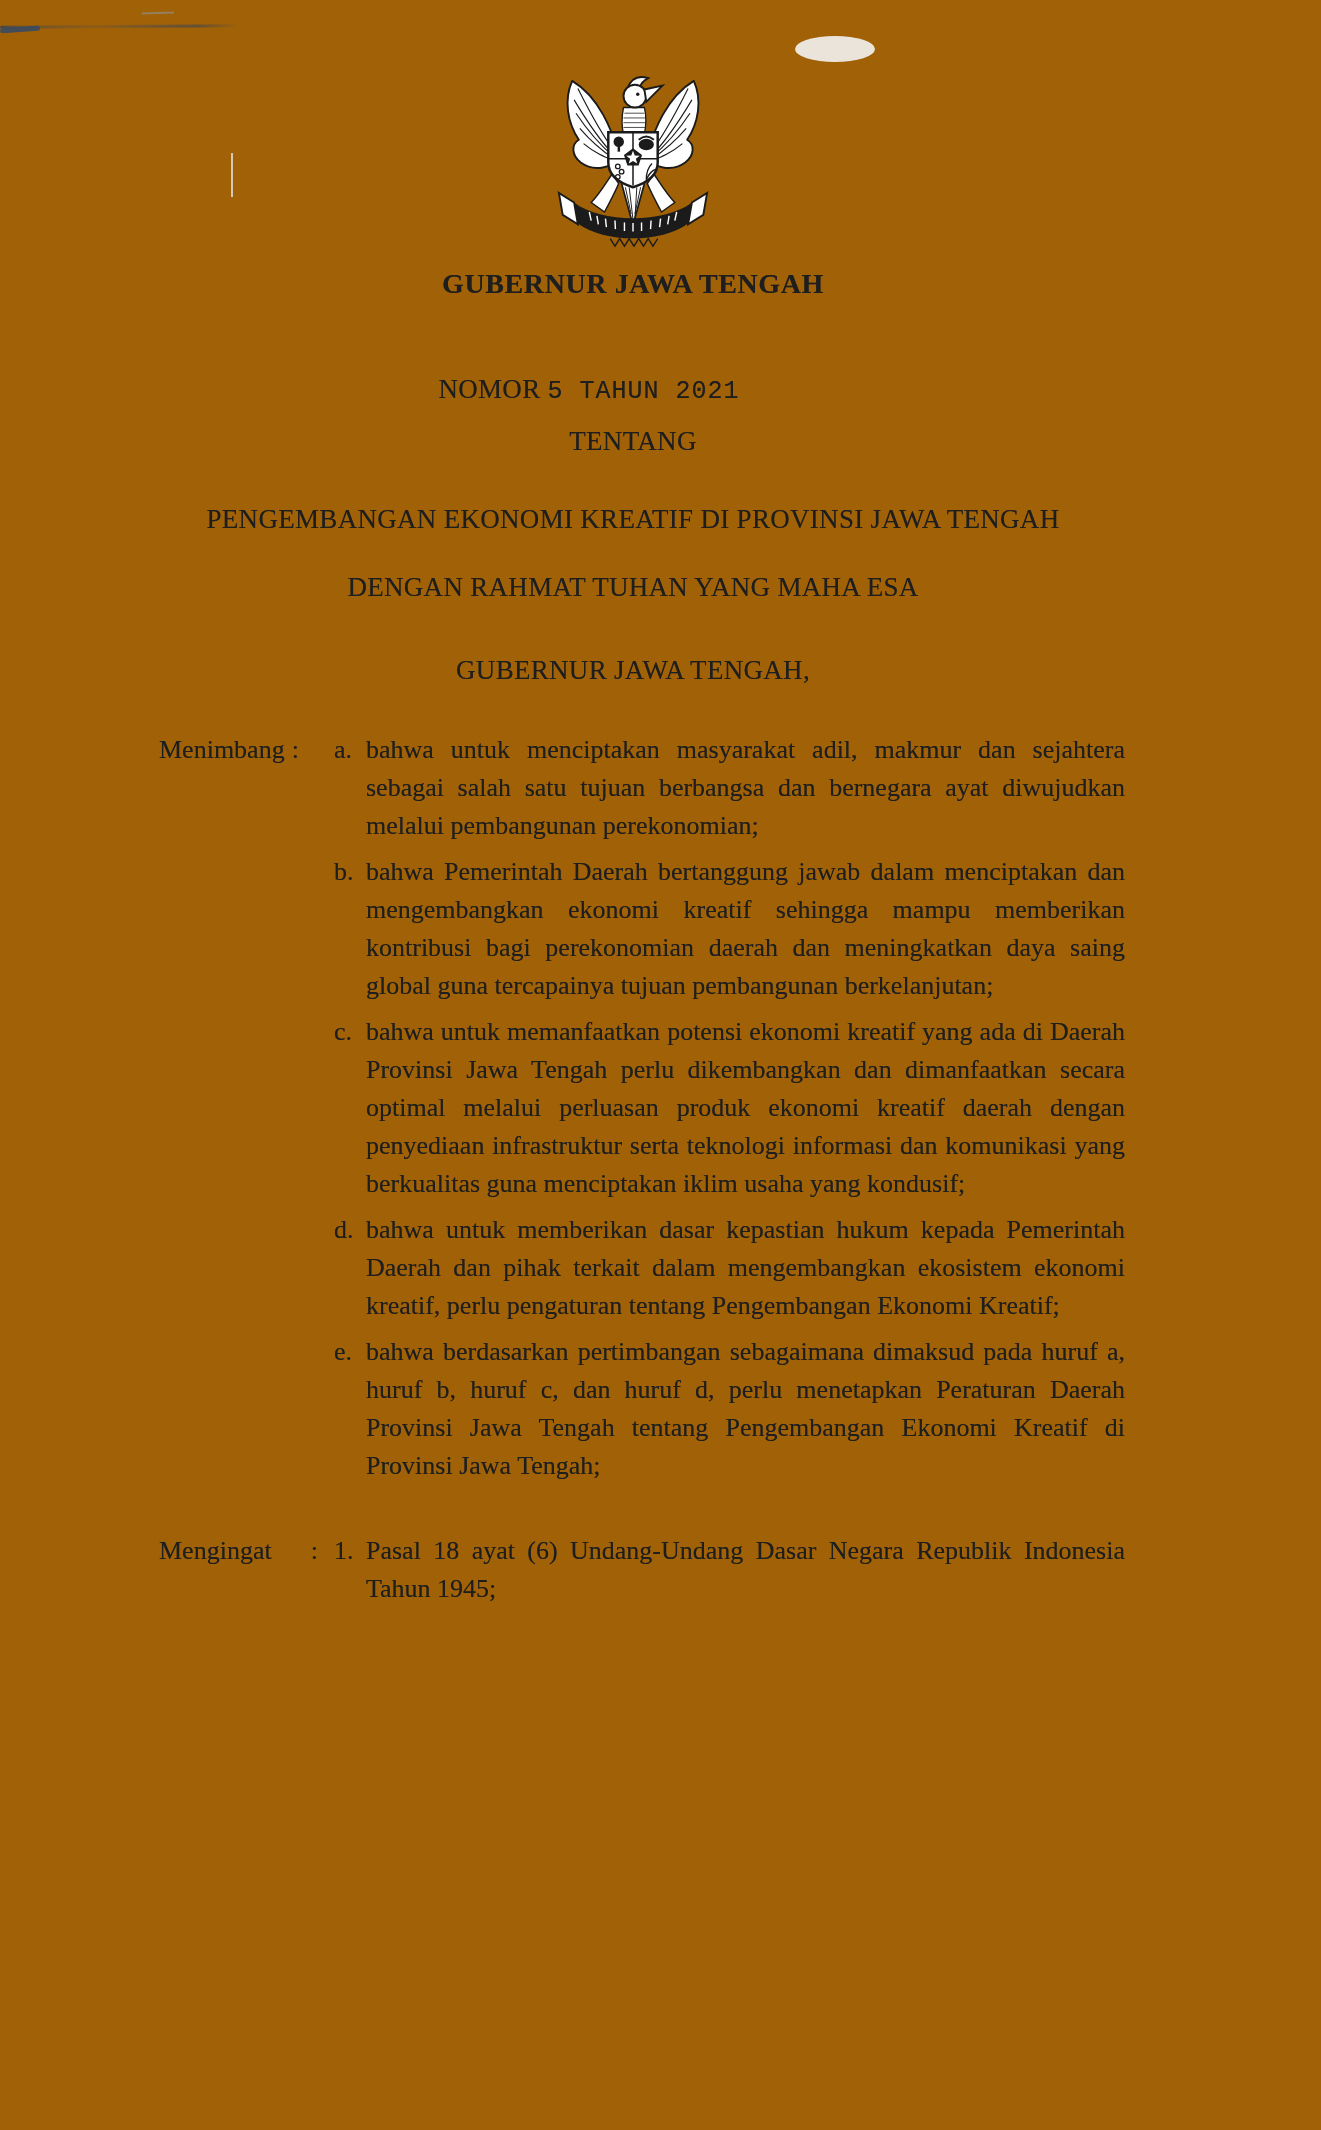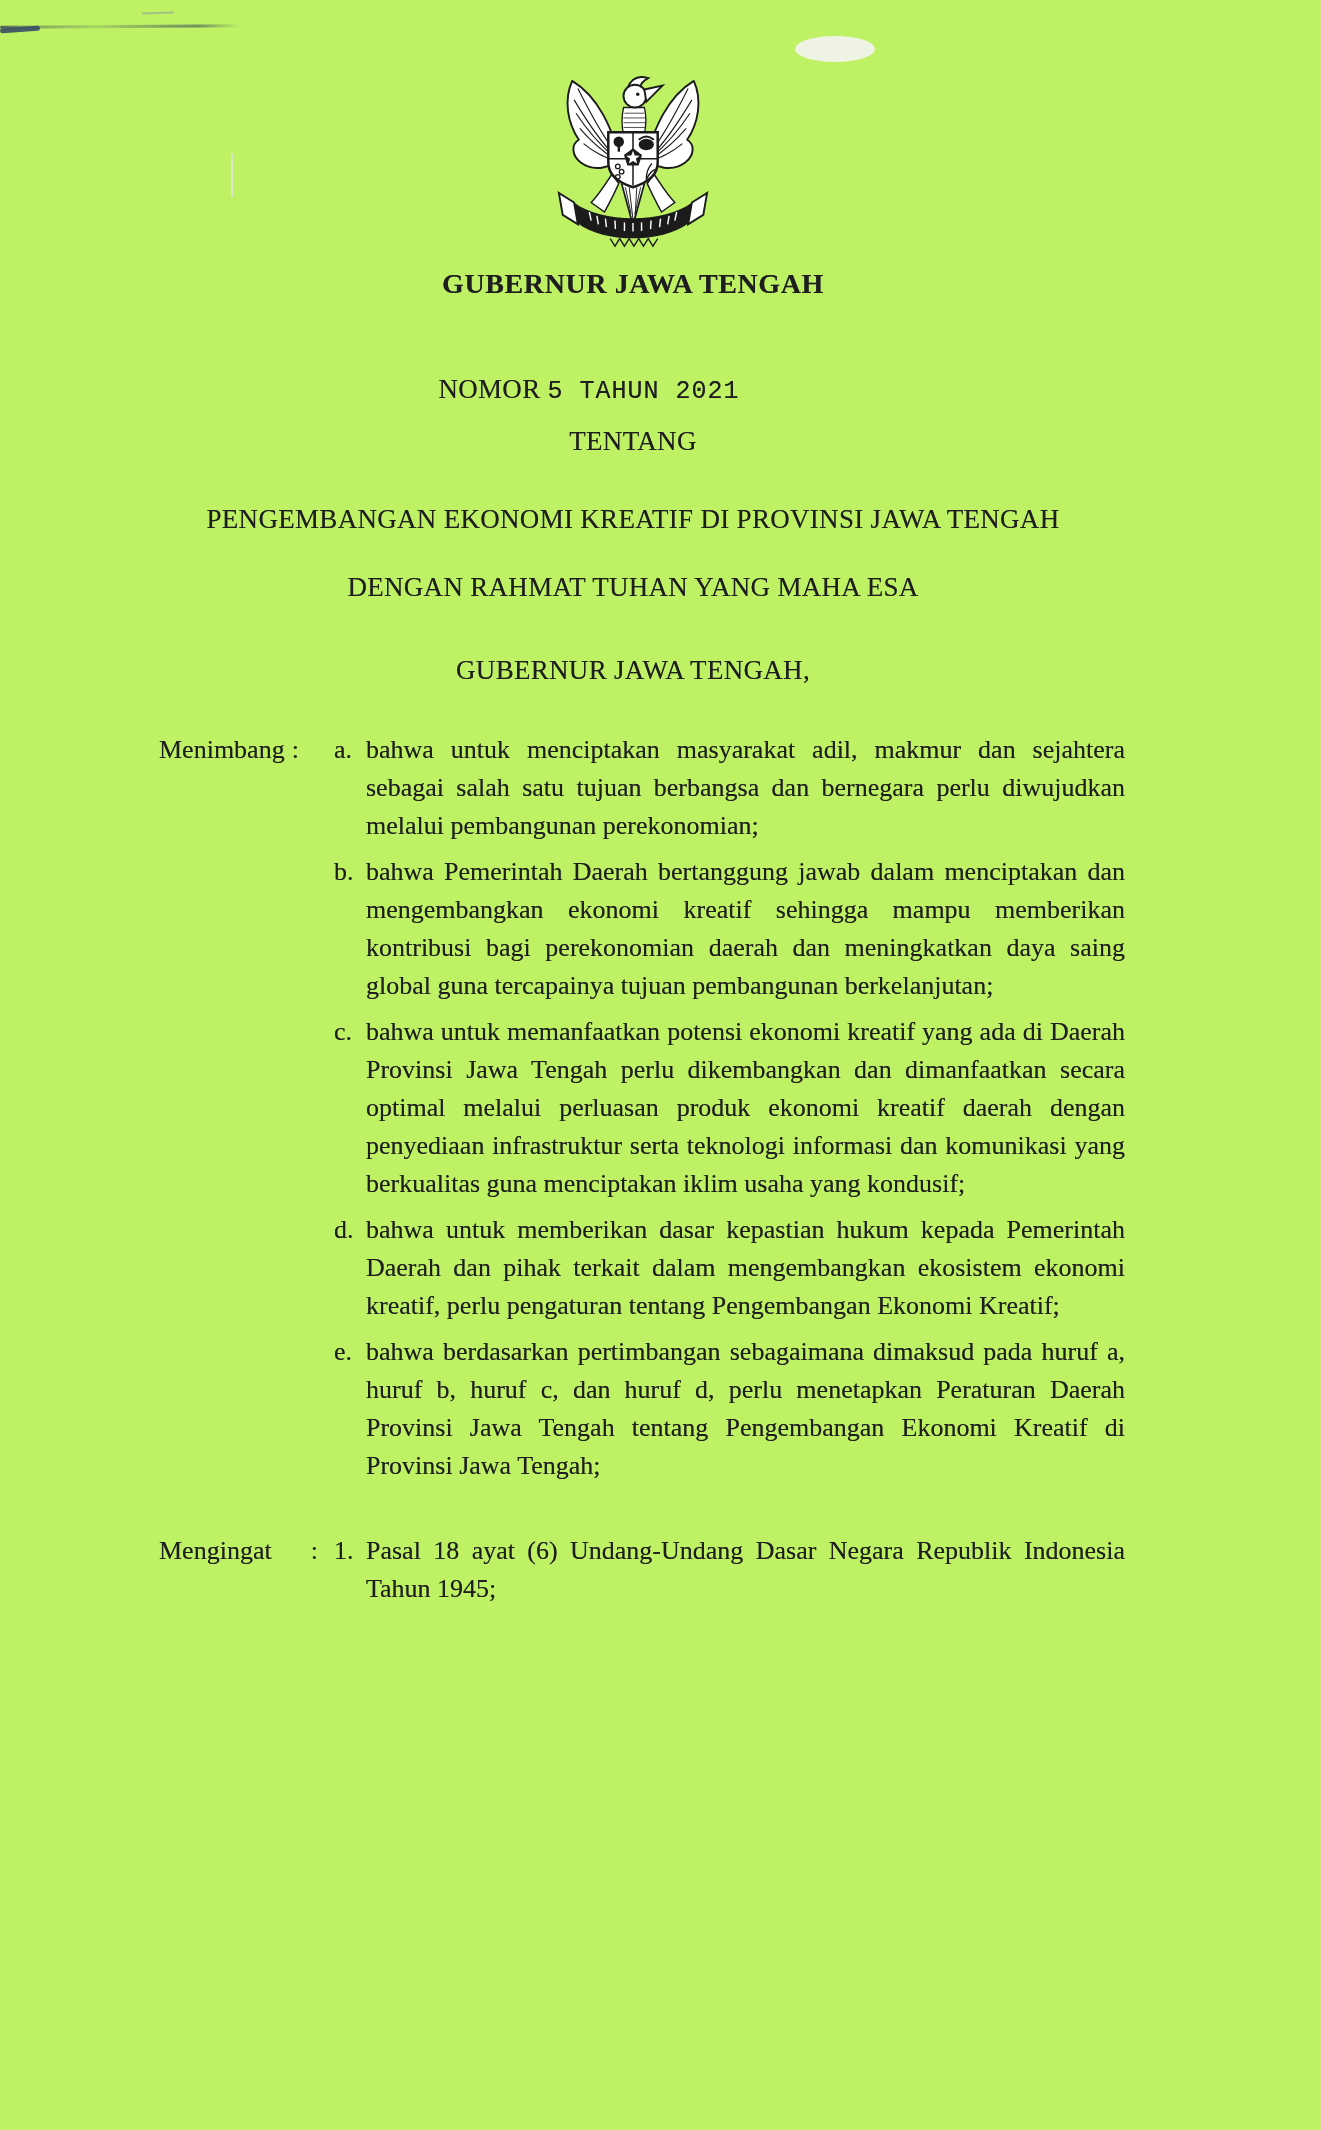--- a/index.html
+++ b/index.html
@@ -1,19 +1,19 @@
 <!DOCTYPE html>
 <html><head>
 <meta charset="utf-8">
 <style>
   html,body{margin:0;padding:0;background:#ffffff;}
   .page{
     position:relative;
     width:1321px;height:2130px;
-    background:#bef264;
+    background:#a16207;
     overflow:hidden;
     font-family:"Liberation Serif","DejaVu Serif",serif;
     color:#1e1e1e;
   }
   .ink{ text-shadow:0 0 .6px rgba(30,30,30,.55); }
 
   
   .cline{
     position:absolute;left:0;width:1266px;
     text-align:center;
@@ -174,21 +174,21 @@
   <div class="cline ink" style="top:655px">GUBERNUR JAWA TENGAH,</div>
 
   <div class="section ink" style="top:731px">
     <div class="sec-label">
       <span>Menimbang</span>
       <span class="colon-near">:</span>
     </div>
     <div class="sec-items">
       <div class="item">
         <div class="item-marker">a.</div>
-        <div class="item-text">bahwa untuk menciptakan masyarakat adil, makmur dan sejahtera sebagai salah satu tujuan berbangsa dan bernegara perlu diwujudkan melalui pembangunan perekonomian;</div>
+        <div class="item-text">bahwa untuk menciptakan masyarakat adil, makmur dan sejahtera sebagai salah satu tujuan berbangsa dan bernegara ayat diwujudkan melalui pembangunan perekonomian;</div>
       </div>
       <div class="item">
         <div class="item-marker">b.</div>
         <div class="item-text">bahwa Pemerintah Daerah bertanggung jawab dalam menciptakan dan mengembangkan ekonomi kreatif sehingga mampu memberikan kontribusi bagi perekonomian daerah dan meningkatkan daya saing global guna tercapainya tujuan pembangunan berkelanjutan;</div>
       </div>
       <div class="item">
         <div class="item-marker">c.</div>
         <div class="item-text">bahwa untuk memanfaatkan potensi ekonomi kreatif yang ada di Daerah Provinsi Jawa Tengah perlu dikembangkan dan dimanfaatkan secara optimal melalui perluasan produk ekonomi kreatif daerah dengan penyediaan infrastruktur serta teknologi informasi dan komunikasi yang berkualitas guna menciptakan iklim usaha yang kondusif;</div>
       </div>
       <div class="item">

